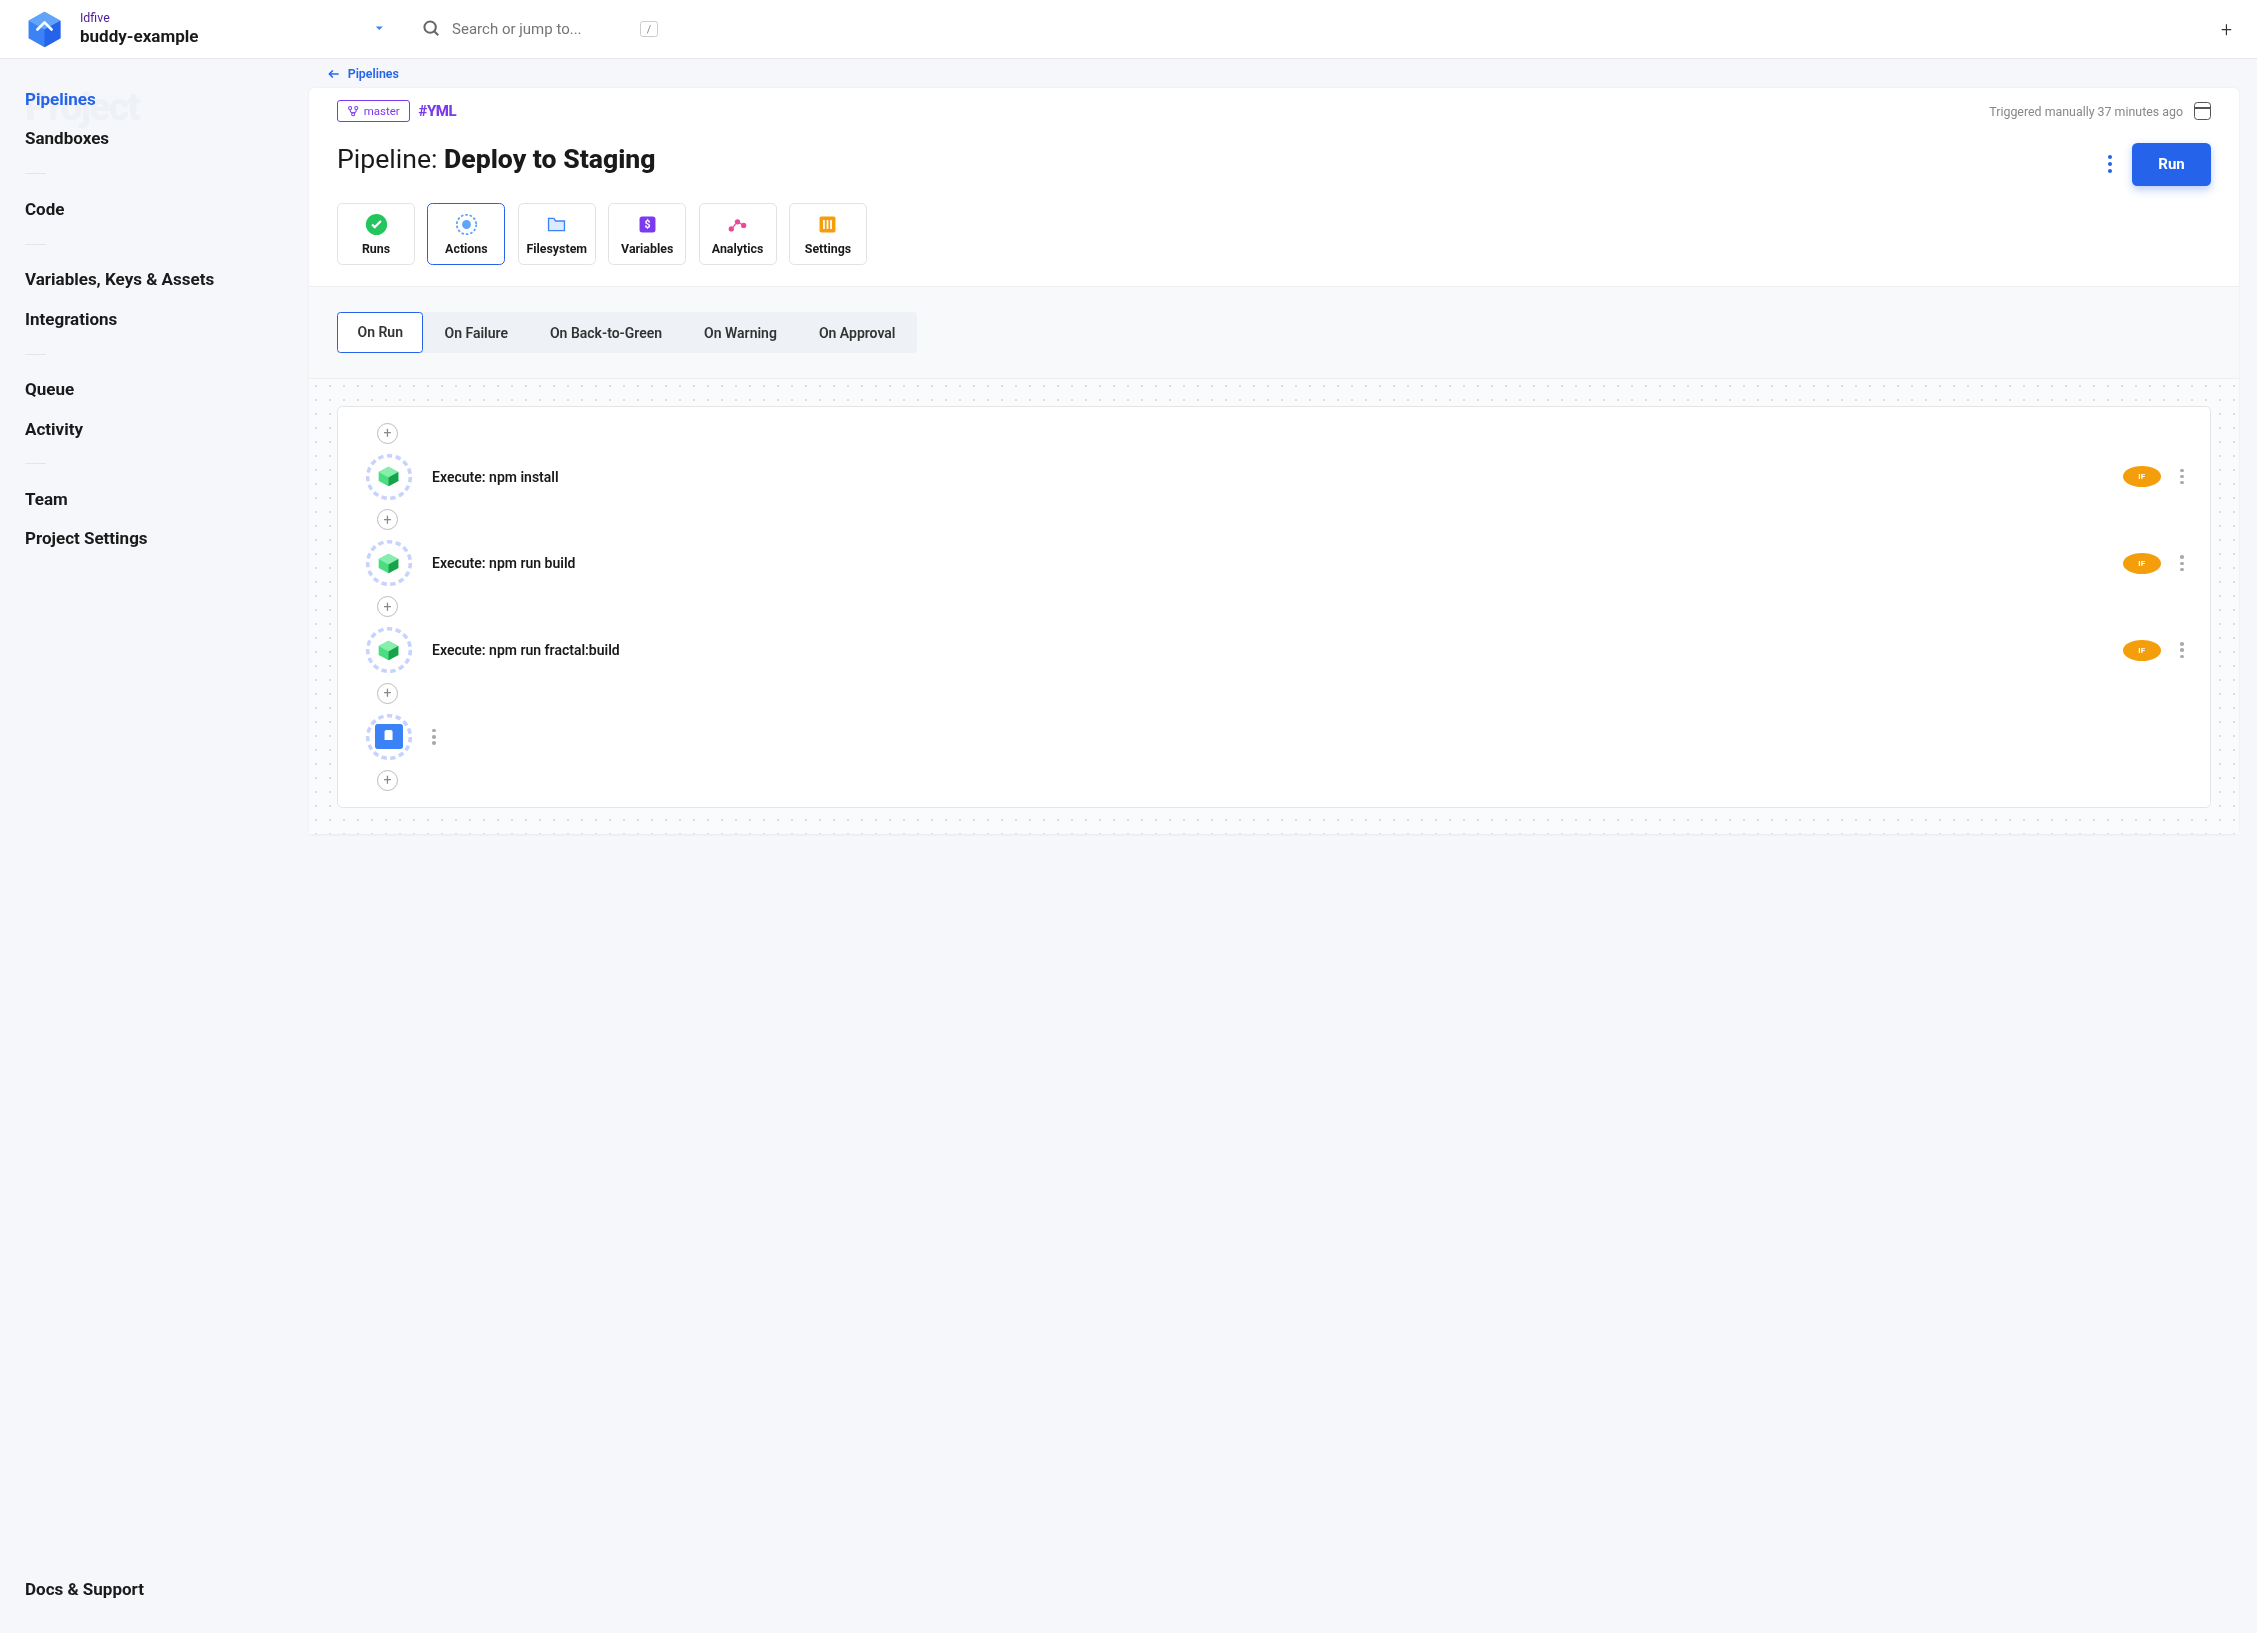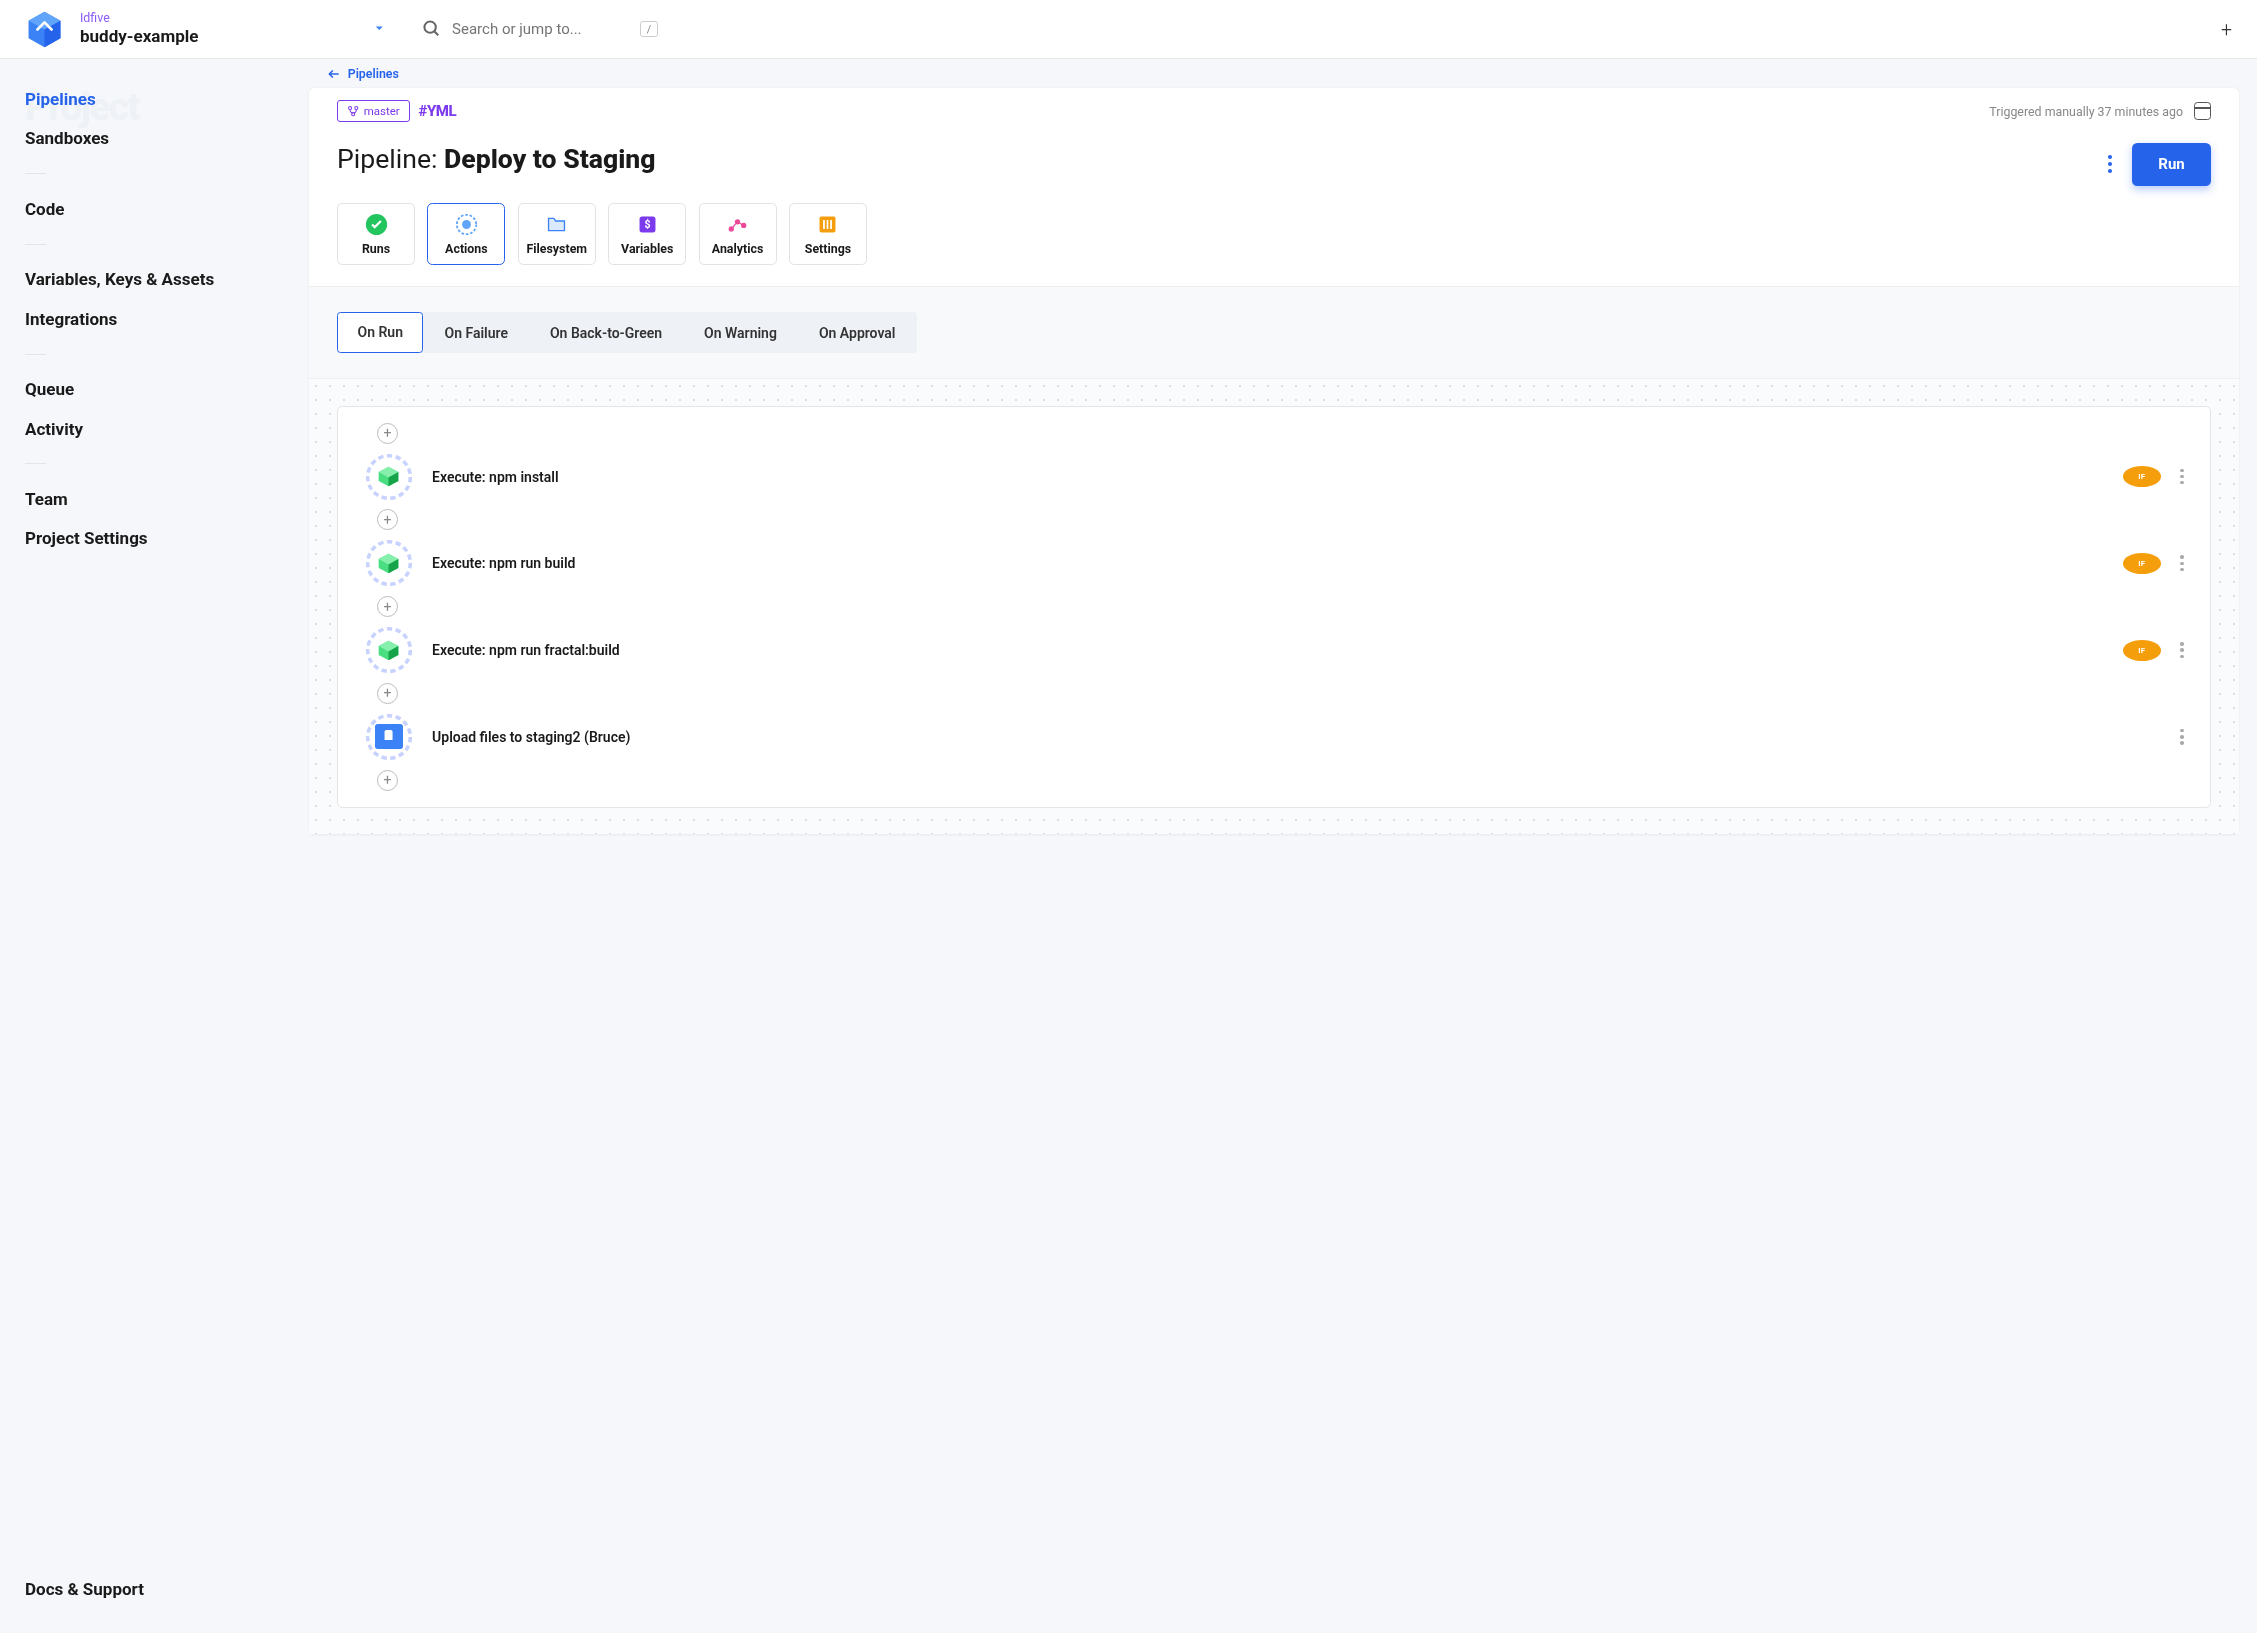--- a/index.html
+++ b/index.html
@@ -2,21 +2,21 @@
 <html style="font-size:14px"><head>
   <meta charset="utf-8">
   <style>
     * { margin: 0; padding: 0; box-sizing: border-box; font-family: -apple-system, BlinkMacSystemFont, "Segoe UI", Roboto, sans-serif; }
     body { background: #f5f7fa; color: #1a1a1a; }
     
     .topbar { background: #fff; border-bottom: 0.9px solid #e8e8e8; height: 59px; display: flex; align-items: center; padding: 0 25px; gap: 16px; position: relative; }
     .logo-hex { width: 39px; height: 39px; position: relative; display: flex; align-items: center; justify-content: center; }
     .logo-hex svg { width: 39px; height: 39px; }
     .project-info { display: flex; flex-direction: column; line-height: 1.2; }
-    .project-org { font-size: 12.4px; color: #8b5cf6; }
+    .project-org { font-size: 12.4px; color: #4c1d95; }
     .project-name { font-size: 17px; font-weight: 700; }
     .project-dropdown { margin-left: 160px; color: #3b82f6; cursor: pointer; }
     .search-wrap { display: flex; align-items: center; gap: 10.6px; margin-left: 21px; flex: 1; }
     .search-icon { color: #666; }
     .search-input { border: none; font-size: 15px; color: #888; outline: none; width: 177px; }
     .search-key { border: 0.9px solid #ccc; border-radius: 2.7px; padding: 0.9px 6.2px; font-size: 10.6px; color: #888; background: #fff; }
     .add-btn { color: #333; cursor: pointer; font-size: 19.5px; font-weight: 300; }
     
     .layout { display: flex; }
     
@@ -323,21 +323,20 @@
 
           <div class="action-row">
             <div class="action-gear">
               <svg class="action-gear-outer" viewBox="0 0 54 54">
                   <circle cx="27" cy="27" r="24" fill="none" stroke="#c7d2fe" stroke-width="4" stroke-dasharray="6 4"></circle>
                 </svg>
               <div class="action-gear-inner">
                   <div class="sftp-box"></div>
                 </div>
             </div>
-            <span class="action-label">Upload files to staging2 (Bruce)</span>
             <div class="row-dots">
                 <span></span>
                 <span></span>
                 <span></span>
               </div>
           </div>
 
           <div class="add-circle">+</div>
 
         </div>

